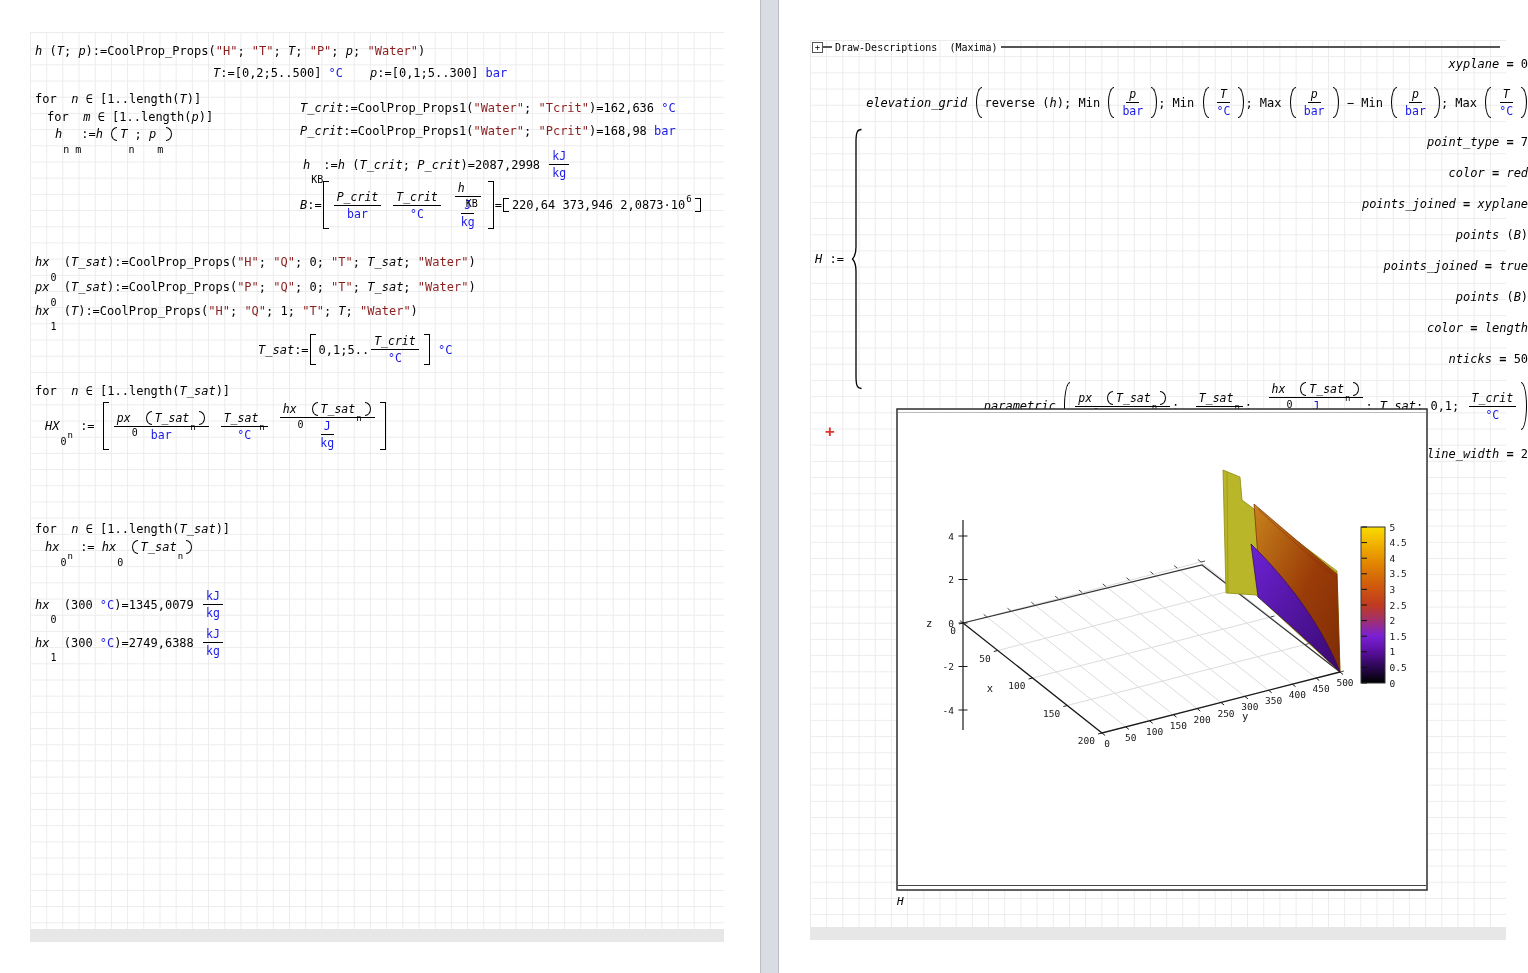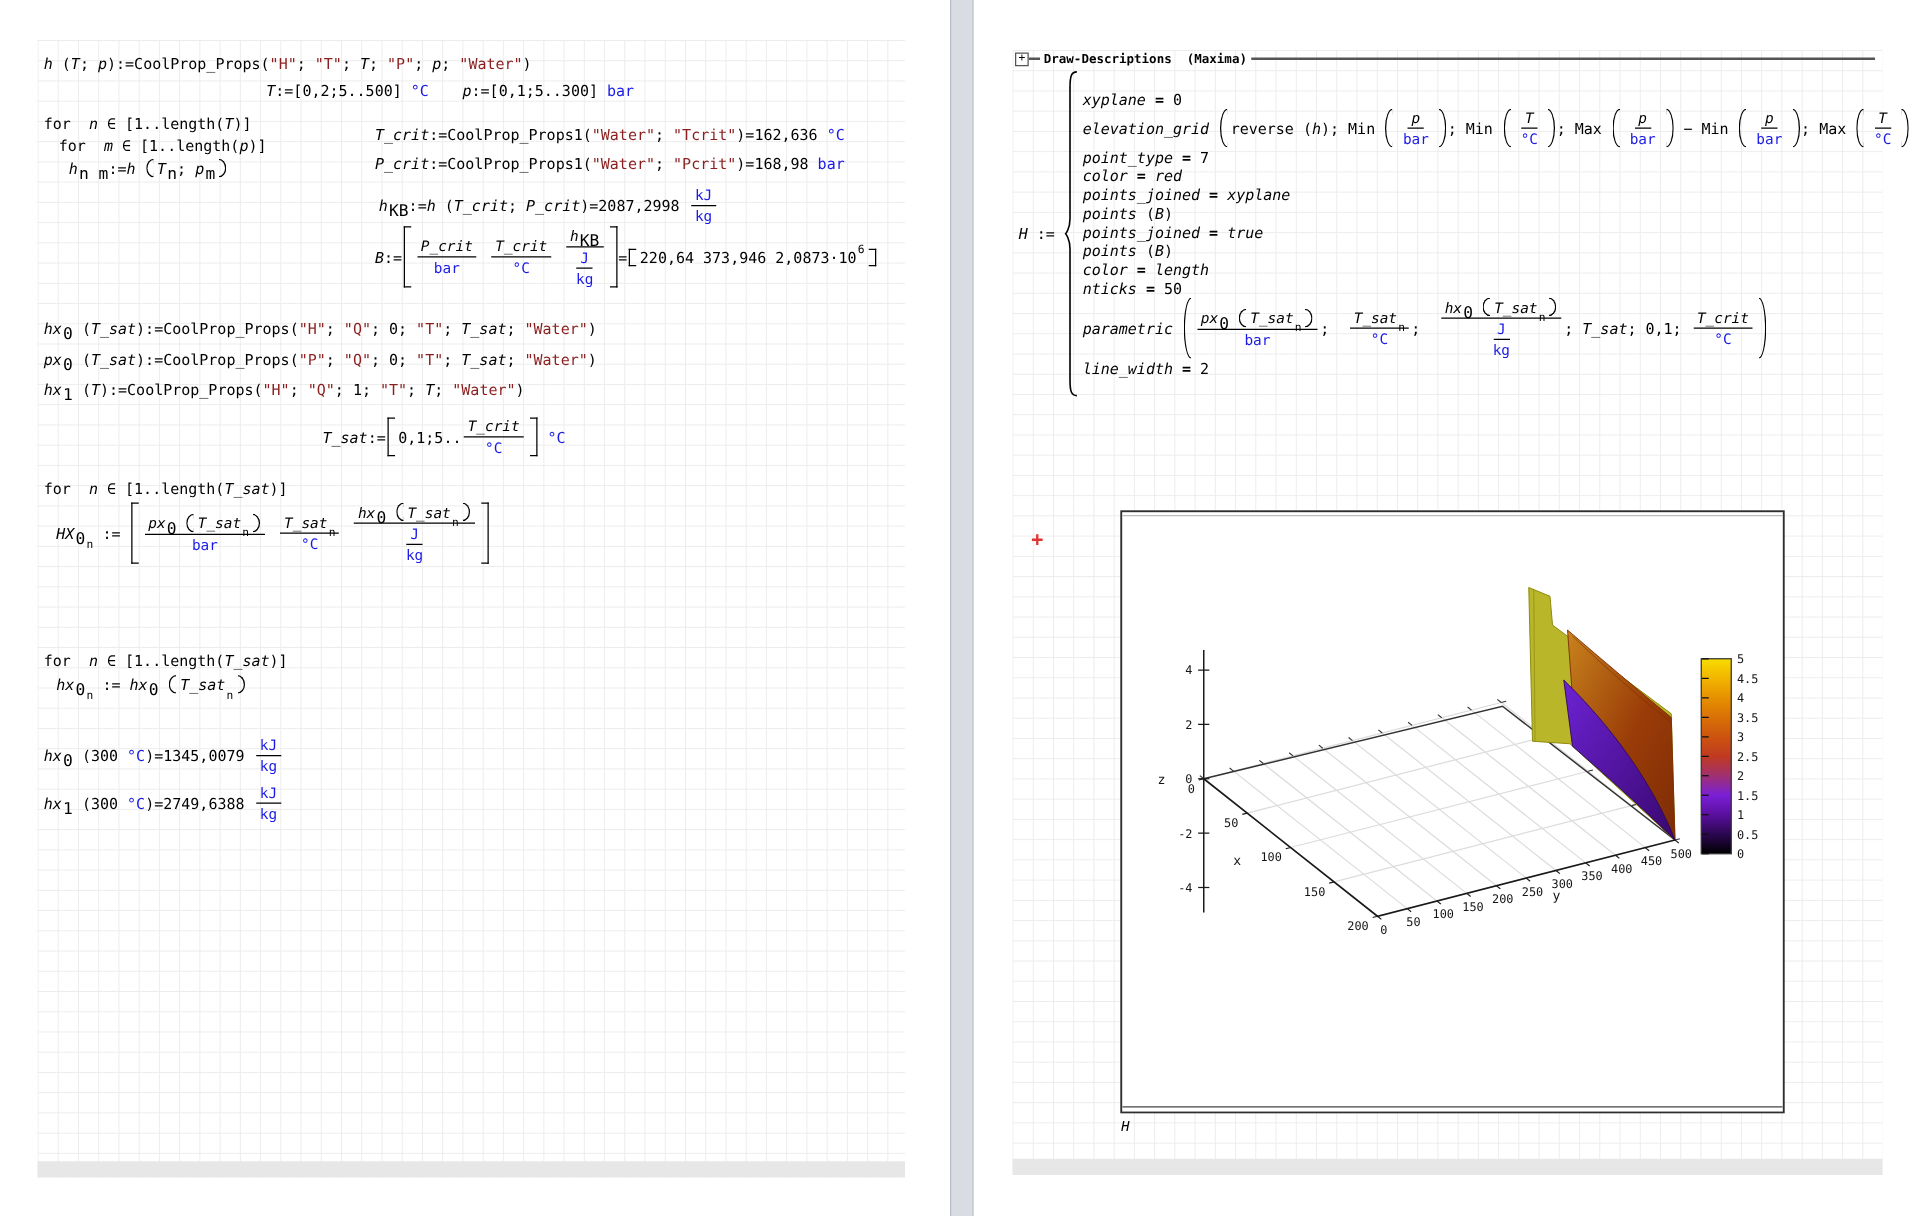--- a/index.html
+++ b/index.html
@@ -17,40 +17,40 @@
   .fx{display:inline-flex;align-items:center;white-space:pre}
   .formula{position:absolute;display:flex;align-items:center;font-size:12px;white-space:pre}
   .mline{display:flex;align-items:center;font-size:12px;white-space:pre;min-height:15px}
   .tv{font-style:italic}
   .ts{color:#8b1f1f}
   .tu{color:#1a1ae6}
   .tb{font-weight:bold}
   .frac{display:inline-flex;flex-direction:column;align-items:center;margin:0 2px;font-size:11.5px}
   .frac>.num{display:inline-flex;align-items:center;justify-content:center;border-bottom:1px solid #000;padding:0 3px 1px}
   .frac>.den{display:inline-flex;align-items:center;justify-content:center;padding:1px 3px 0}
-  .sub{font-size:13px;position:relative;top:5px;margin-left:1px}
+  .sub{font-size:10px;position:relative;top:15px;margin-left:1px}
   .sub2{font-size:9px;position:relative;top:9px;margin-left:1px}
   .sup{font-size:9px;position:relative;top:-6px;margin-left:1px}
   .lb,.rb,.lp,.rp{align-self:stretch;width:5px;flex:none;min-height:12px}
   .lb{border:1.2px solid #000;border-right:none;margin:0 3px 0 1px}
   .rb{border:1.2px solid #000;border-left:none;margin:0 1px 0 3px}
   .lp{border:1.2px solid #000;border-right:none;border-radius:6px 0 0 6px / 50% 0 0 50%;margin:0 3px 0 1px}
   .rp{border:1.2px solid #000;border-left:none;border-radius:0 6px 6px 0 / 0 50% 50% 0;margin:0 1px 0 3px}
   .gap{display:inline-block;flex:none}
   
   .region-header{position:absolute;display:flex;align-items:center;height:14px}
   .region-box{width:11px;height:11px;border:1px solid #555;font-size:9px;line-height:9px;
               display:flex;align-items:center;justify-content:center;box-sizing:border-box;background:#fff;flex:none}
   .region-dash{width:9px;height:2px;background:#555;flex:none}
-  .region-title{font-size:10px;font-weight:bold;padding:0 3px;white-space:pre;flex:none}
+  .region-title{font-size:10px;font-weight:normal;padding:0 3px;white-space:pre;flex:none}
   .region-rule{flex:1;height:2px;background:#555}
   
   .maxima-block{position:absolute;display:flex;align-items:center}
   .maxima-head{font-size:12px;white-space:pre}
-  #maxima-lines{display:flex;flex-direction:column;align-items:flex-start;row-gap:0;margin-left:3px}
+  #maxima-lines{display:flex;flex-direction:column;align-items:flex-end;row-gap:16px;margin-left:3px}
   .smath-cursor{position:absolute;color:#e23333;font-size:16px;font-weight:bold;line-height:16px}
   
   #plot-wrap{position:absolute}
   #plot-svg text{font-size:9.5px;fill:#161616;font-family:"DejaVu Sans Mono",monospace}
   #plot-svg text.axl{font-size:10.5px}
   .plot-caption{position:absolute;font-size:11px;font-style:italic}
 </style>
 </head>
 <body>
 

